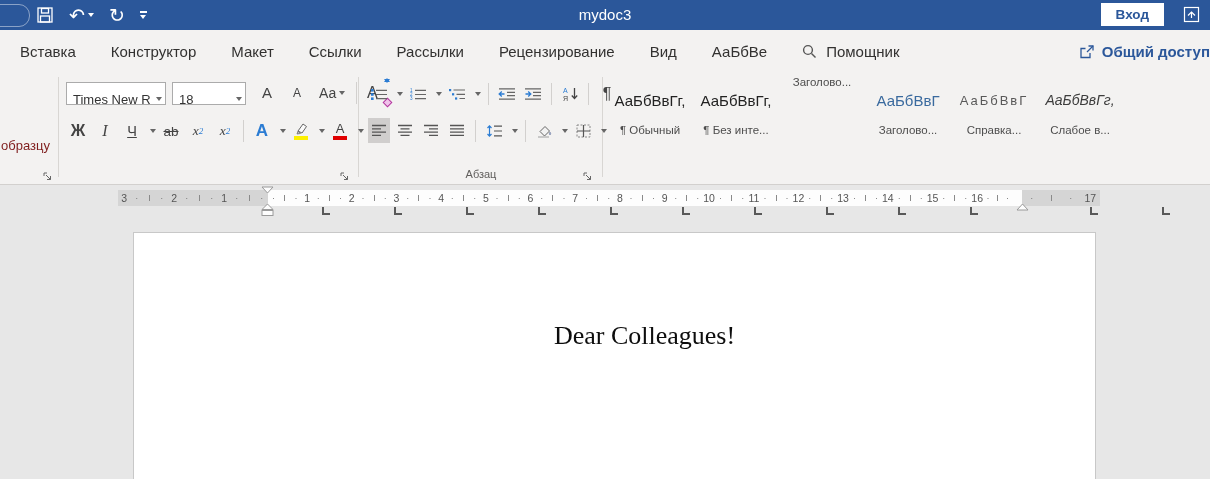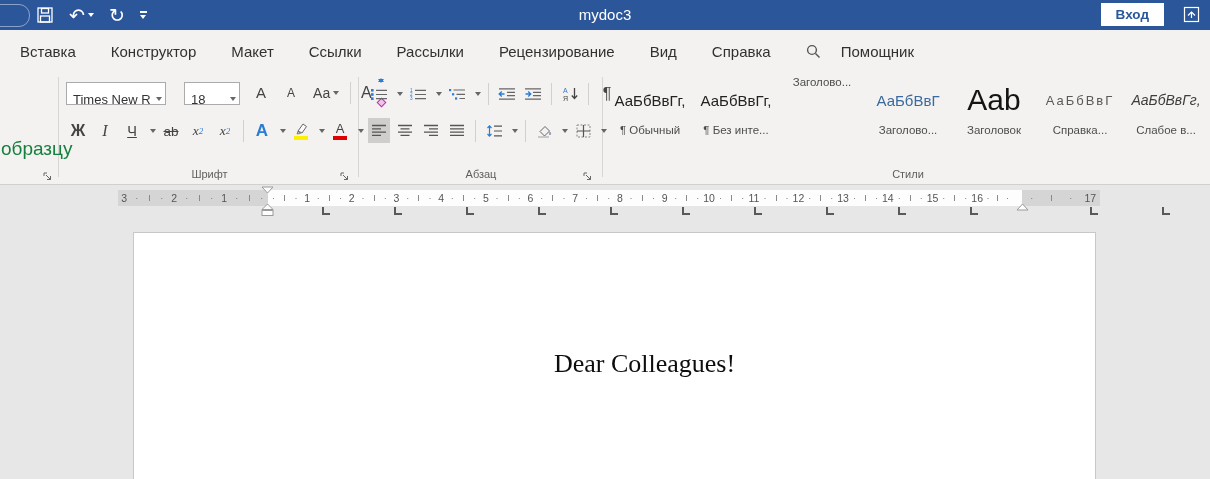--- a/index.html
+++ b/index.html
@@ -21,41 +21,41 @@
        color:#fff;font-size:15px;pointer-events:none;}
   .signin{position:absolute;right:46px;top:3px;height:23px;line-height:23px;background:#fff;
        color:var(--c-accent,#2b579a);font-size:13.5px;font-weight:600;padding:0 15px;cursor:pointer;}
   .ribbon-opts{position:absolute;right:10px;top:6px;cursor:pointer;}
 
   
   .tabrow{position:absolute;top:30px;left:0;right:0;height:42px;background:#f3f2f1;}
   .tabs{position:absolute;left:20px;top:0;height:42px;display:flex;align-items:center;gap:35px;
        font-size:15px;color:#323130;}
   .tab{cursor:pointer;white-space:nowrap;}
-  .assistant{display:flex;align-items:center;gap:20px;}
+  .assistant{display:flex;align-items:center;gap:9px;}
   .share{position:absolute;right:0;top:0;height:42px;display:flex;align-items:center;gap:7px;
        padding:0 0 0 12px;color:var(--c-accent,#2b579a);font-weight:700;font-size:15px;cursor:pointer;}
 
   
   .ribbon{position:absolute;top:72px;left:0;right:0;height:113px;background:#f3f2f1;
        border-bottom:1px solid #d2d0ce;box-sizing:border-box;}
   .gsep{position:absolute;top:5px;height:100px;width:1px;background:#d8d6d3;}
   .group-label{position:absolute;bottom:4px;left:0;right:0;text-align:center;font-size:11px;color:#605e5c;}
   .launcher{position:absolute;bottom:3px;cursor:pointer;}
 
   .grp-clip{position:absolute;left:0;top:0;bottom:0;width:58px;}
-  .fp-label{position:absolute;left:1px;top:66px;font-size:19px;color:#15803d;}
+  .fp-label{position:absolute;left:1px;top:66px;font-size:13px;color:#7f1d1d;}
 
   .grp-font{position:absolute;left:62px;top:0;bottom:0;width:295px;}
   .frow1{position:absolute;left:4px;top:9px;display:flex;align-items:center;}
   .frow2{position:absolute;left:4px;top:47px;display:flex;align-items:center;gap:3px;}
   .combo{height:23px;background:#fff;border:1px solid #ababab;display:flex;align-items:center;
        font-size:13px;color:#333;padding:12px 3px 0 6px;box-sizing:border-box;}
   .combo-name{width:100px;}
-  .combo-size{width:56px;margin-left:18px;margin-right:9px;}
+  .combo-size{width:74px;margin-left:6px;margin-right:9px;}
   .combo .flex{flex:1;}
   .dd{width:0;height:0;border-left:3.5px solid transparent;border-right:3.5px solid transparent;
        border-top:4px solid #666;margin-left:3px;flex:none;}
   .rbtn{display:flex;align-items:end;justify-content:center;min-width:20px;height:24px;
        color:#444;cursor:pointer;padding:0 2px;align-items:center;}
   .glyph-a{font-size:15px;color:#444;position:relative;line-height:18px;}
   .glyph-a.small{font-size:12px;}
   .caru{position:absolute;top:-3px;right:-6px;width:0;height:0;border-left:3.5px solid transparent;
        border-right:3.5px solid transparent;border-bottom:4px solid var(--c-icon-blue,#2b7cd3);}
   .card{position:absolute;top:-2px;right:-6px;width:0;height:0;border-left:3.5px solid transparent;
@@ -107,21 +107,21 @@
   .rtick{flex:1;display:flex;justify-content:center;align-items:center;}
   .rtick::after{content:'';width:1px;height:6px;background:#8a8a8a;}
   .tabstop{position:absolute;width:6px;height:6px;border-left:2px solid #595959;
        border-bottom:2px solid #595959;top:21px;cursor:pointer;}
   .imarker{position:absolute;cursor:pointer;}
 
   .page{position:absolute;left:133px;top:46px;width:963px;height:310px;background:#fff;
        border:1px solid #c8c8c8;box-sizing:border-box;}
   .doc-line{font-family:"Liberation Serif","DejaVu Serif",serif;font-size:26px;color:#0d0d0d;
        text-align:center;white-space:nowrap;}
-  .doc-line1{margin-top:116px;transform:translateX(30px);}
+  .doc-line1{margin-top:88px;transform:translateX(30px);}
   .doc-line2{margin-top:13px;transform:translateX(-13px);}
 
   svg{display:block;}
 </style>
 </head>
 <body>
 
 <div class="app">
 
   <div class="titlebar">
@@ -160,28 +160,36 @@
   <div class="tabrow">
     <div class="tabs">
 
       <div class="tab">Вставка</div>
         <div class="tab">Конструктор</div>
         <div class="tab">Макет</div>
         <div class="tab">Ссылки</div>
         <div class="tab">Рассылки</div>
         <div class="tab">Рецензирование</div>
         <div class="tab">Вид</div>
-        <div class="tab">Справка</div>
+        <div class="tab">АаБбВе</div>
         <div class="assistant">
         <svg width="15" height="15" viewBox="0 0 15 15" fill="none" stroke="#555" stroke-width="1.4">
           <circle cx="6" cy="6" r="4.4"></circle>
             <path d="M9.5 9.5 L13.5 13.5"></path>
         </svg>
         <span>Помощник</span>
       </div>
+    </div>
+    <div class="share">
+      <svg width="16" height="15" viewBox="0 0 16 15" fill="none" stroke="#2b579a" stroke-width="1.3">
+        <path d="M6.5 4.5 H2 V13.5 H11 V9"></path>
+        <path d="M8 8 L14 2"></path>
+          <path d="M9.5 2 H14 V6.5"></path>
+      </svg>
+      <span>Общий доступ</span>
     </div>
   </div>
 
   <div class="ribbon">
     <div class="gsep" style="left:58px"></div>
     <div class="gsep" style="left:358px"></div>
     <div class="gsep" style="left:602px"></div>
 
     <div class="grp-clip">
       <div class="fp-label">образцу</div>
@@ -250,21 +258,20 @@
         </div>
         <span class="dd"></span>
         <div class="rbtn">
           <span class="colorbar">
             <span style="font-size:13px;line-height:12px;color:#444">А</span>
             <span class="bar" style="background:var(--c-font-bar,#e00000)"></span>
           </span>
         </div>
         <span class="dd"></span>
       </div>
-      <div class="group-label">Шрифт</div>
       <div class="launcher" style="right:8px">
         <svg width="9" height="9" viewBox="0 0 9 9" stroke="#666" fill="none" stroke-width="1">
           <path d="M1 1 H4 M1 1 V4 M3 3 L7.5 7.5 M7.5 4 V7.5 H4"></path>
         </svg>
       </div>
     </div>
 
     <div class="grp-para">
       <div class="prow1">
         <div class="pbtn">
@@ -383,33 +390,28 @@
             <div class="style-label">¶ Без инте...</div>
           </div>
           <div class="style-item">
             <div class="style-label">Заголово...</div>
           </div>
           <div class="style-item">
             <div class="style-preview sp-h2">АаБбВвГ</div>
             <div class="style-label">Заголово...</div>
           </div>
           <div class="style-item">
-            <div class="style-preview sp-title">Aab</div>
-            <div class="style-label">Заголовок</div>
-          </div>
-          <div class="style-item">
             <div class="style-preview sp-subtitle">АаБбВвГ</div>
             <div class="style-label">Справка...</div>
           </div>
           <div class="style-item">
             <div class="style-preview sp-emphasis">АаБбВвГг,</div>
             <div class="style-label">Слабое в...</div>
           </div>
         </div>
-      <div class="group-label">Стили</div>
     </div>
   </div>
 
   <div class="canvas">
     <div class="ruler">
       <div class="ruler-bar">
         <div class="rmargin">
             <div class="rcell" style="flex: 1 1 0%;">
               <span class="rnum">3</span>
               <span class="rdot">·</span>

